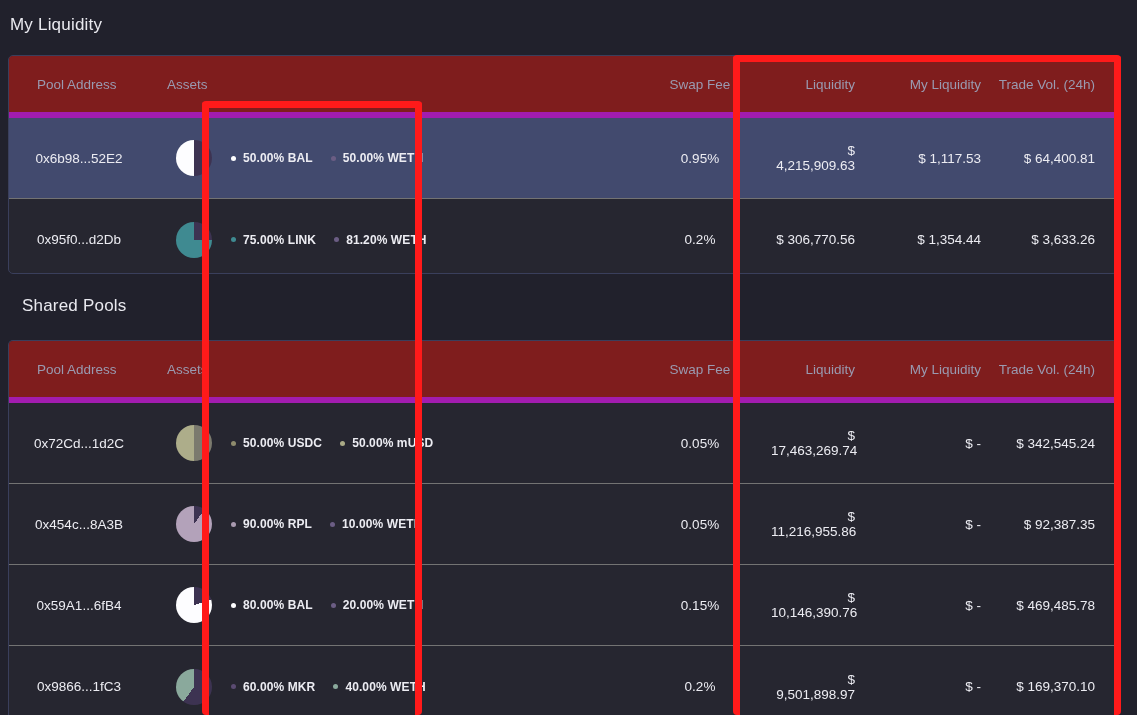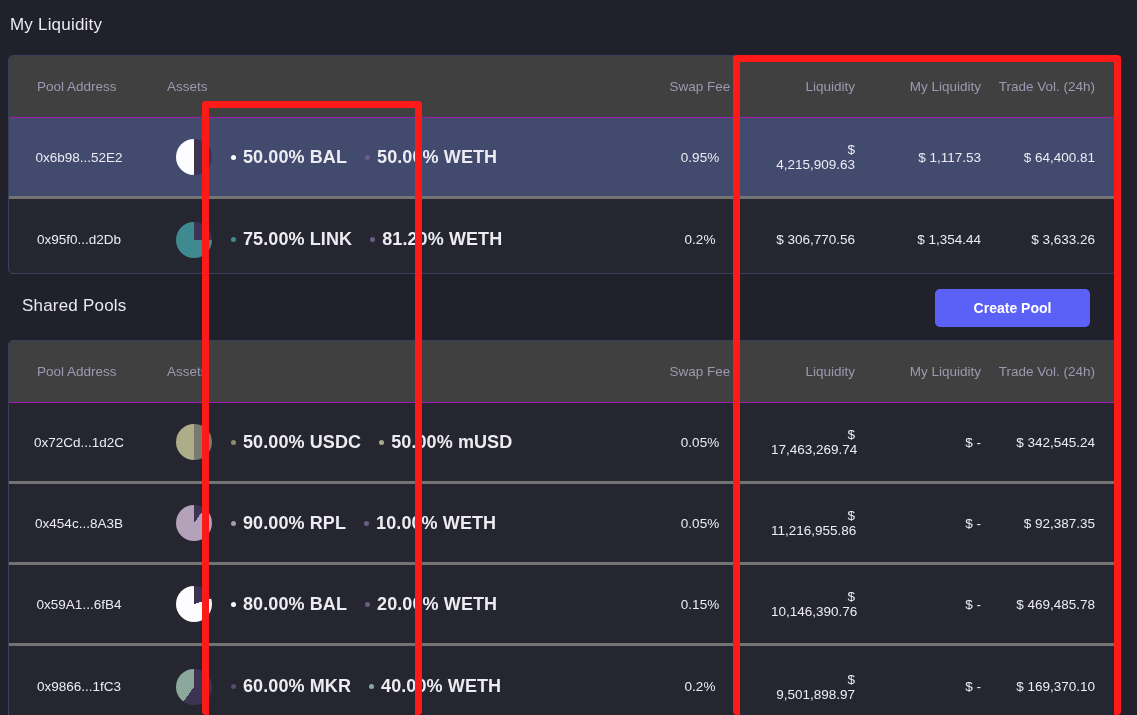--- a/index.html
+++ b/index.html
@@ -40,26 +40,26 @@
   }
   #card-my-liquidity { top: 55px; height: 219px; }
   #card-shared-pools { top: 340px; height: 375px; border-bottom: none; border-radius: 5px 5px 0 0;}
 
   
   .trow {
     display: grid;
     grid-template-columns: 140px 72px 222px 186px 142px 90px 128px 130px;
     align-items: center;
     height: 81px;
-    border-bottom: 3px solid #737373;
+    border-bottom: 1px solid #737373;
   }
   .trow.header {
     height: 62px;
-    background: #404040;
-    border-bottom: 1px solid #a21caf;
+    background: #7f1d1d;
+    border-bottom: 6px solid #a21caf;
   }
   .trow.last { border-bottom: none; }
   .trow.selected { background: #424a6e; }
 
   .th {
     color: #9a9ab0;
     font-size: 13.5px;
     font-weight: 400;
   }
   .td { color: #ececf2; font-size: 13.5px; }
@@ -77,21 +77,21 @@
   .th.c-pie    { display: block; text-align: left; padding-left: 0; }
   .th.c-fee    { text-align: center; }
   .th.c-liq    { text-align: right; padding-right: 6px; }
   .th.c-myliq  { text-align: right; padding-right: 8px; }
   .th.c-vol    { padding-right: 24px; }
 
   
   .assets { display: flex; align-items: center; gap: 18px; }
   .asset { display: flex; align-items: center; gap: 7px; white-space: nowrap; }
   .asset .dot { width: 5px; height: 5px; border-radius: 50%; flex: none; }
-  .asset .lbl { color: #ececf2; font-size: 18px; font-weight: 700; letter-spacing: .1px; }
+  .asset .lbl { color: #ececf2; font-size: 12px; font-weight: 700; letter-spacing: .1px; }
 
   
   .pie { width: 36px; height: 36px; border-radius: 50%; }
 
   
   .create-bar {
     position: absolute;
     left: 8px; top: 282px;
     width: 1110px; height: 52px;
     display: flex; align-items: center; justify-content: flex-end;
@@ -184,23 +184,20 @@
           <div class="td c-fee">0.2%</div>
           <div class="td c-liq">$ 306,770.56</div>
           <div class="td c-myliq">$ 1,354.44</div>
           <div class="td c-vol">$ 3,633.26</div>
         </div>
       </div>
   </div>
 
   <div class="section-title title-shared-pools">Shared Pools</div>
 
-  <div class="create-bar">
-    <button class="btn-create">Create Pool</button>
-  </div>
 
   <div class="card" id="card-shared-pools">
     <div class="trow header">
       <div class="th c-addr">Pool Address</div>
       <div class="th c-pie">Assets</div>
       <div class="th c-assets"></div>
       <div class="th c-spacer"></div>
       <div class="th c-fee">Swap Fee</div>
       <div class="th c-liq">Liquidity</div>
       <div class="th c-myliq">My Liquidity</div>

